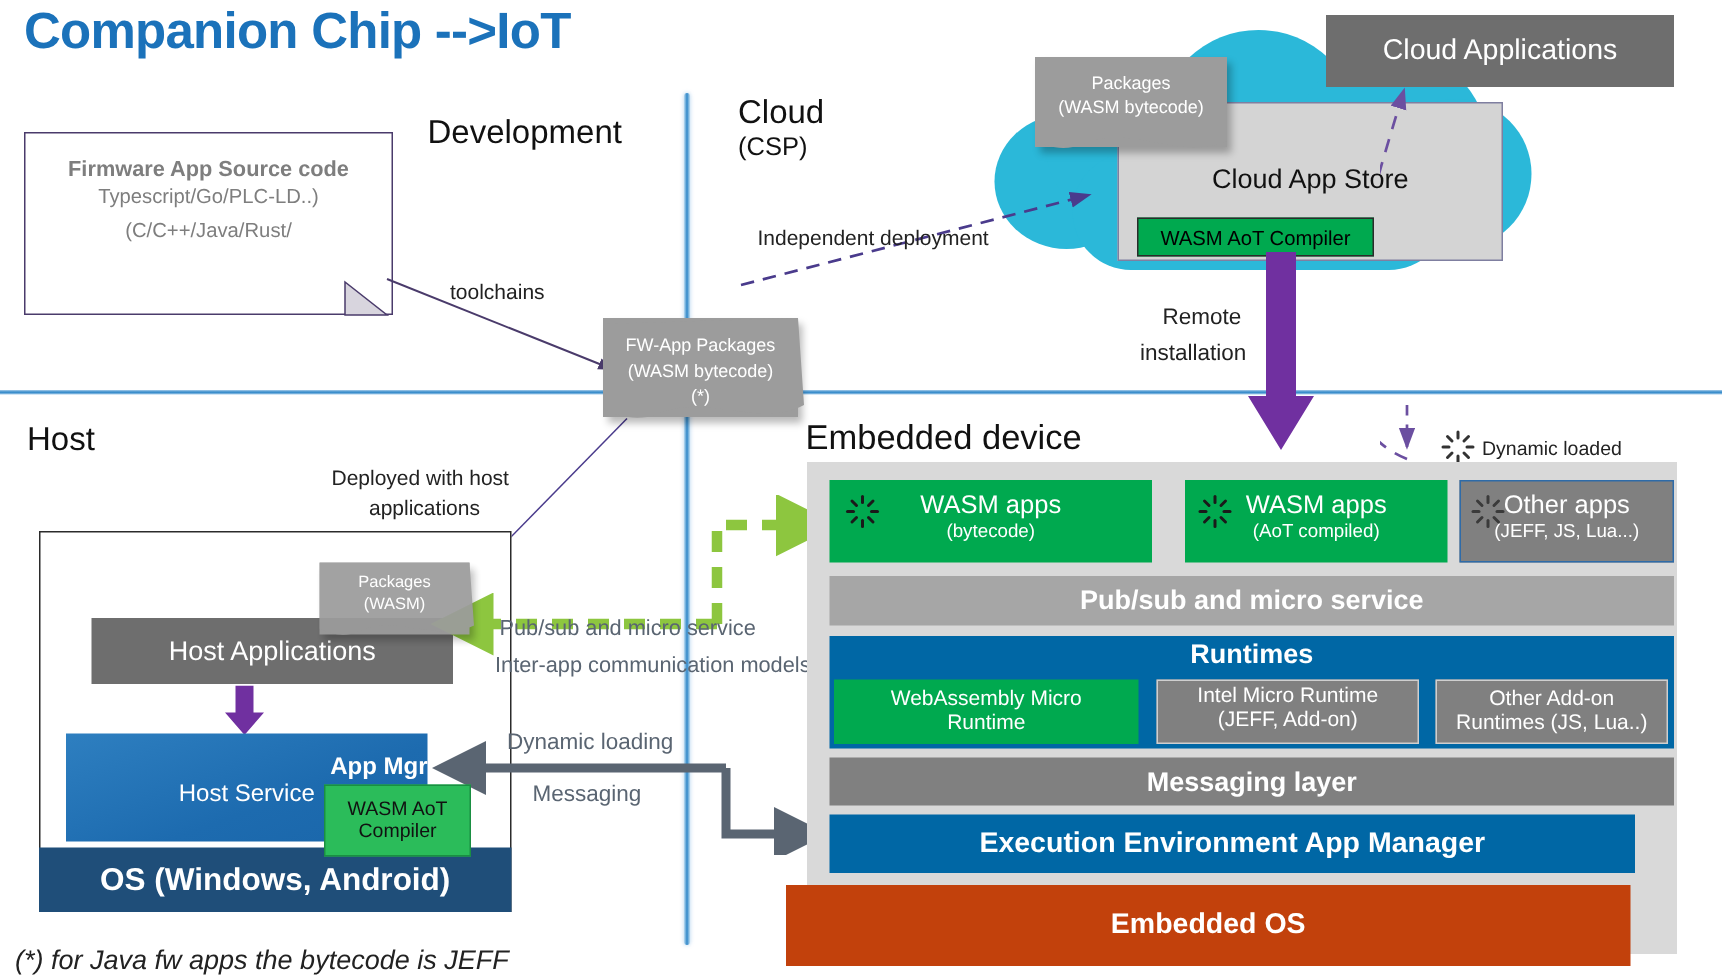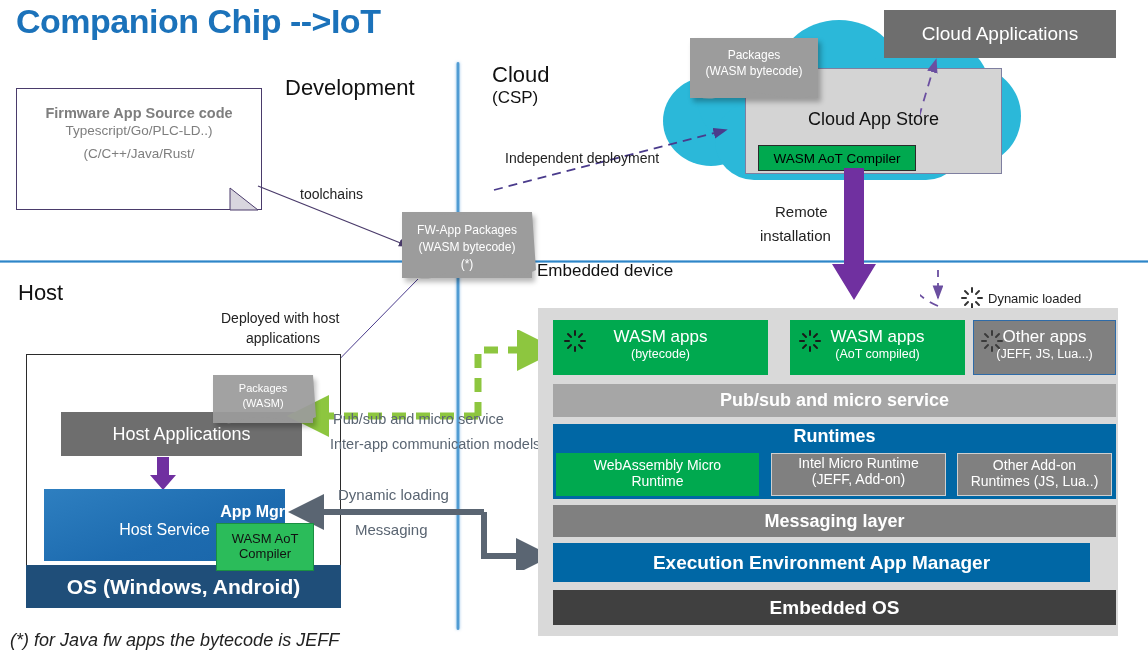--- a/index.html
+++ b/index.html
@@ -53,21 +53,21 @@
 <div class="abs hline" style="top:260px;"></div>
 <div class="abs vline" style="left:456px;top:62px;height:198px;"></div>
 <div class="abs vline" style="left:456px;top:262px;height:368px;"></div>
 
 <div class="abs sect" style="left:285px;top:75px;">Development</div>
 <div class="abs sect" style="left:492px;top:62px;">
   <span>Cloud</span>
   <small>(CSP)</small>
 </div>
 <div class="abs sect" style="left:18px;top:280px;">Host</div>
-<div class="abs sect" style="left:537px;top:261px;font-size:17px;">Embedded device</div>
+<div class="abs sect" style="left:537px;top:278px;font-size:23px;">Embedded device</div>
 
 <div class="abs" id="srcbox">
   <div class="t1">Firmware App Source code</div>
   <div class="t2" style="margin-top:0">Typescript/Go/PLC-LD..)</div>
   <div class="t2">(C/C++/Java/Rust/</div>
 </div>
 <svg class="abs" style="left:228px;top:186px;" width="36" height="30">
   <polygon points="2,24 30,24 2,2" fill="#D8D5DE" stroke="#4A3B6B" stroke-width="1"></polygon>
 </svg>
 
@@ -318,15 +318,15 @@
 </div>
 
 <div class="box ctr" style="left:553px;top:505px;width:563px;height:32px;background:#808080;">
   <span class="lbl" style="font-size:18px;">Messaging layer</span>
 </div>
 
 <div class="box ctr" style="left:553px;top:543px;width:537px;height:39px;background:#0067A5;">
   <span class="lbl" style="font-size:19px;">Execution Environment App Manager</span>
 </div>
 
-<div class="box ctr" style="left:553px;top:590px;width:563px;height:35px;background:#404040;">
+<div class="box ctr" style="left:524px;top:590px;width:563px;height:54px;background:#c2410c;">
   <span class="lbl" style="font-size:19px;">Embedded OS</span>
 </div>
 
 </body></html>

